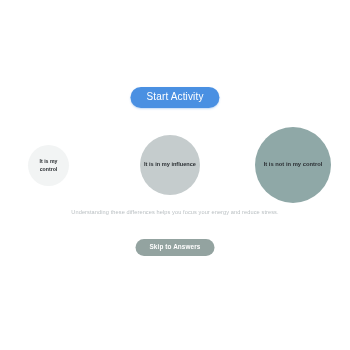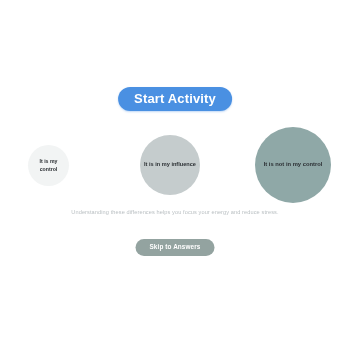--- a/index.html
+++ b/index.html
@@ -27,22 +27,22 @@
     left: 50%;
     top: 87px;
     transform: translateX(-50%);
     min-width: 70px;
     padding: 5px 16px 6px 16px;
     background: #4a90e2;
     color: #ffffff;
     border: none;
     border-radius: 999px;
     font-family: "Liberation Sans", sans-serif;
-    font-size: 13px;
-    font-weight: bold;
+    font-size: 10px;
+    font-weight: normal;
     letter-spacing: 0.15px;
     line-height: 1;
     text-align: center;
     cursor: pointer;
     box-shadow: 0 1px 2px rgba(74,144,226,0.35);
     white-space: nowrap;
   }
 
   
   .circle-row {

